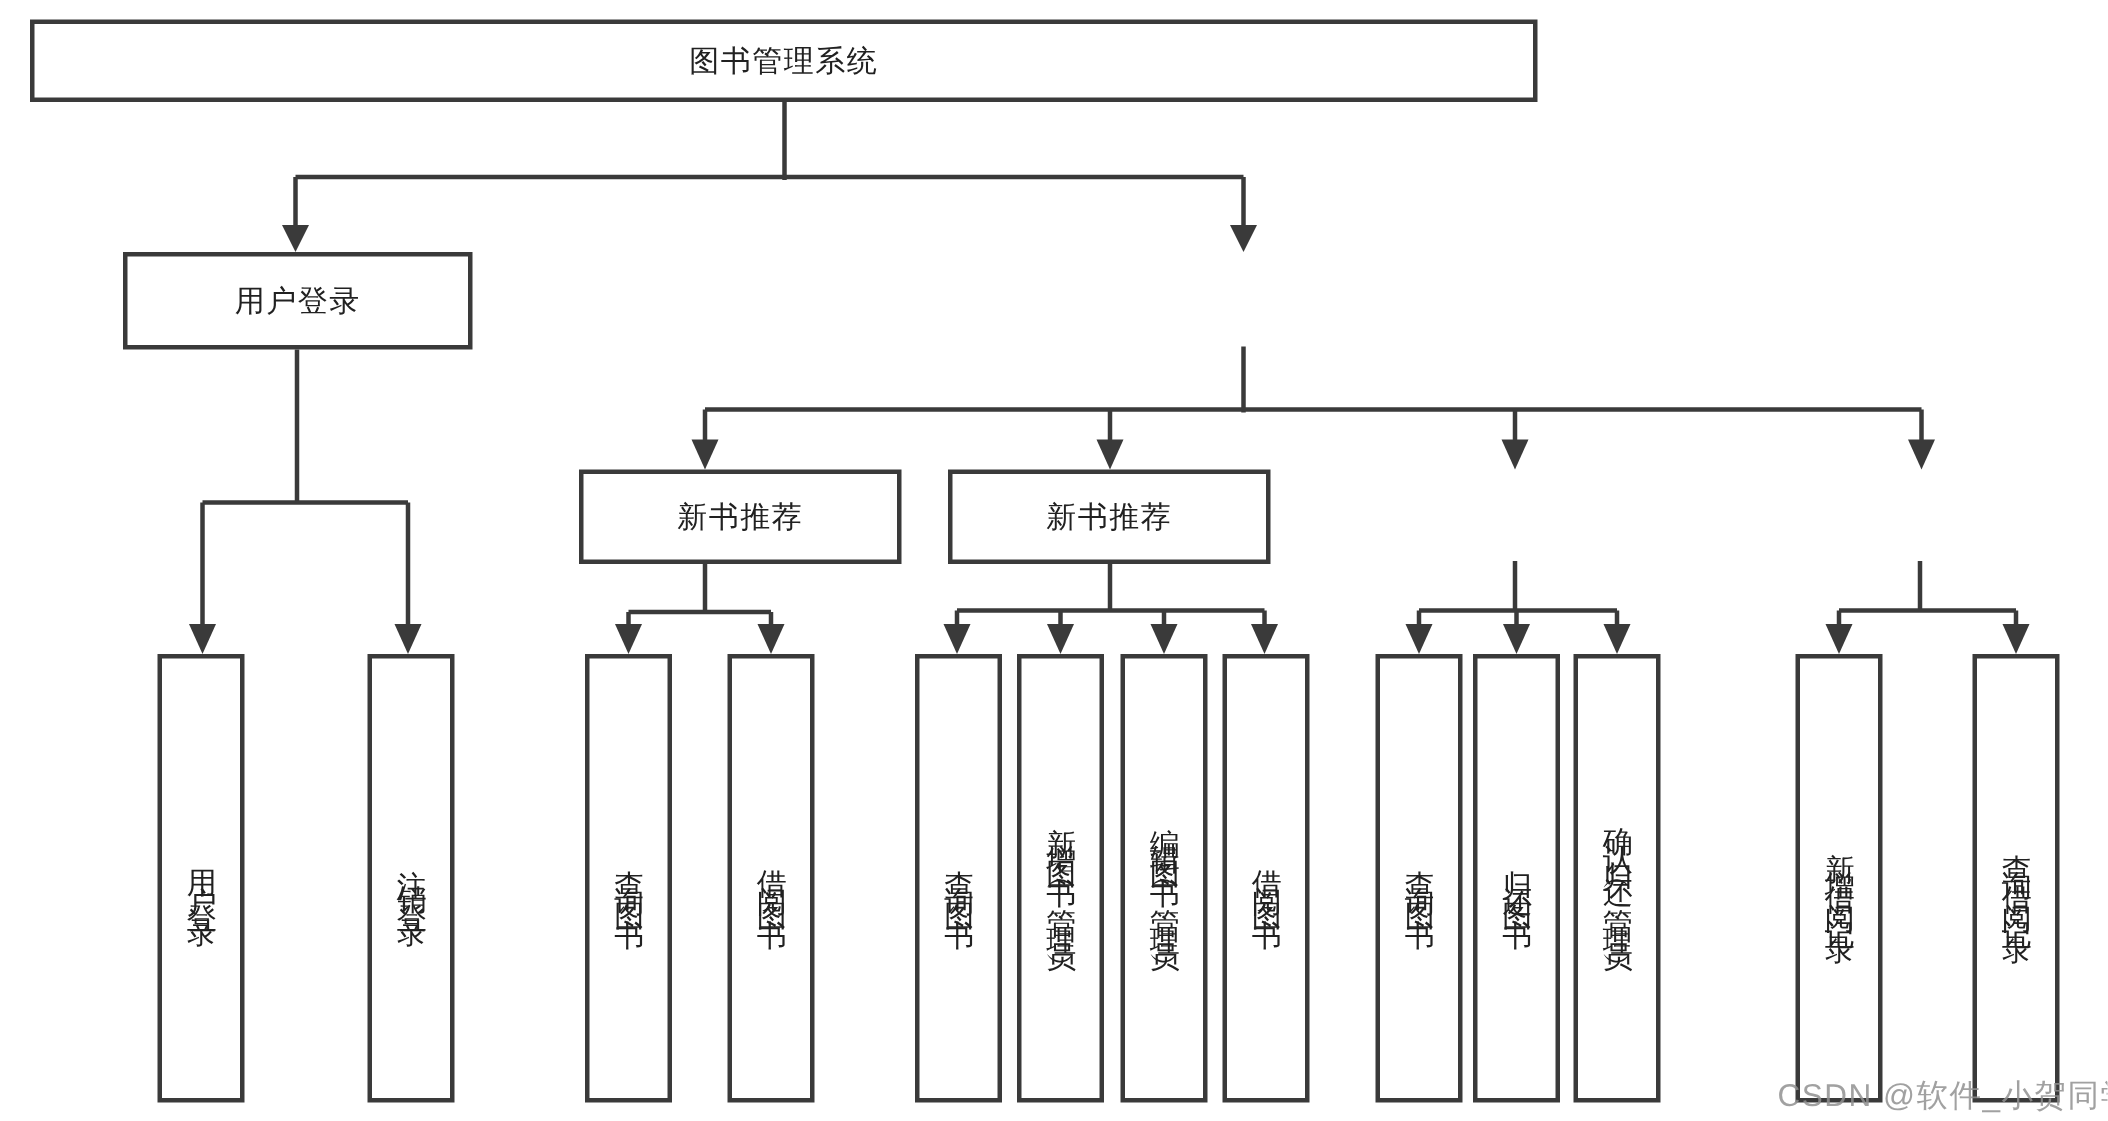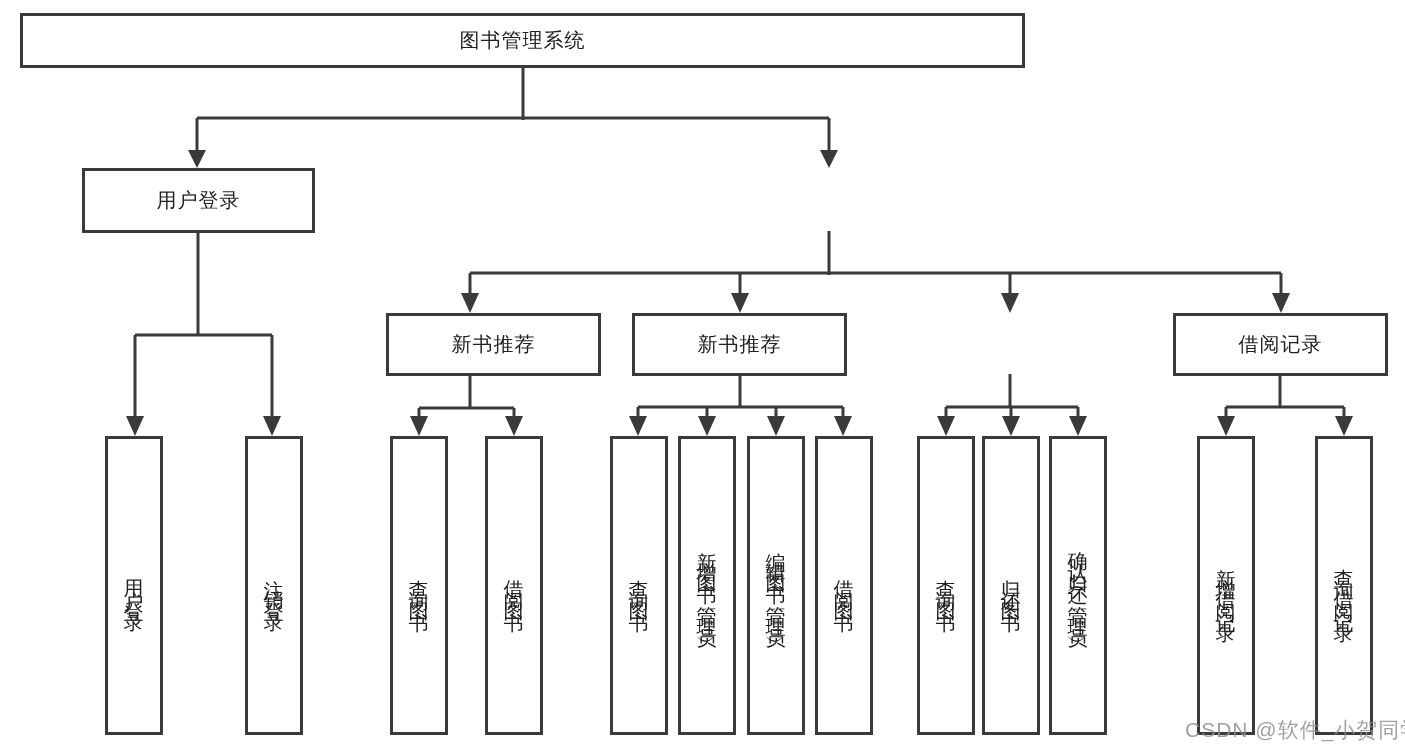--- a/index.html
+++ b/index.html
@@ -117,21 +117,20 @@
     <line x1="1344" y1="407" x2="1344" y2="420"></line>
     <polygon points="1335,416 1353,416 1344,436"></polygon>
   </svg>
 
   <div class="box" id="n-root">图书管理系统</div>
 
   <div class="box" id="n-user-login">用户登录</div>
 
   <div class="box" id="n-new-book">新书推荐</div>
   <div class="box" id="n-book-borrow">新书推荐</div>
-  <div class="box" id="n-borrow-record">借阅记录</div>
 
   <div class="box vbox" id="v-ul-0">用户登录</div>
   <div class="box vbox" id="v-ul-1">注销登录</div>
 
   <div class="box vbox" id="v-nb-0">查询图书</div>
   <div class="box vbox" id="v-nb-1">借阅图书</div>
 
   <div class="box vbox" id="v-bb-0">查询图书</div>
   <div class="box vbox" id="v-bb-1">新增图书（管理员）</div>
   <div class="box vbox" id="v-bb-2">编辑图书（管理员）</div>

